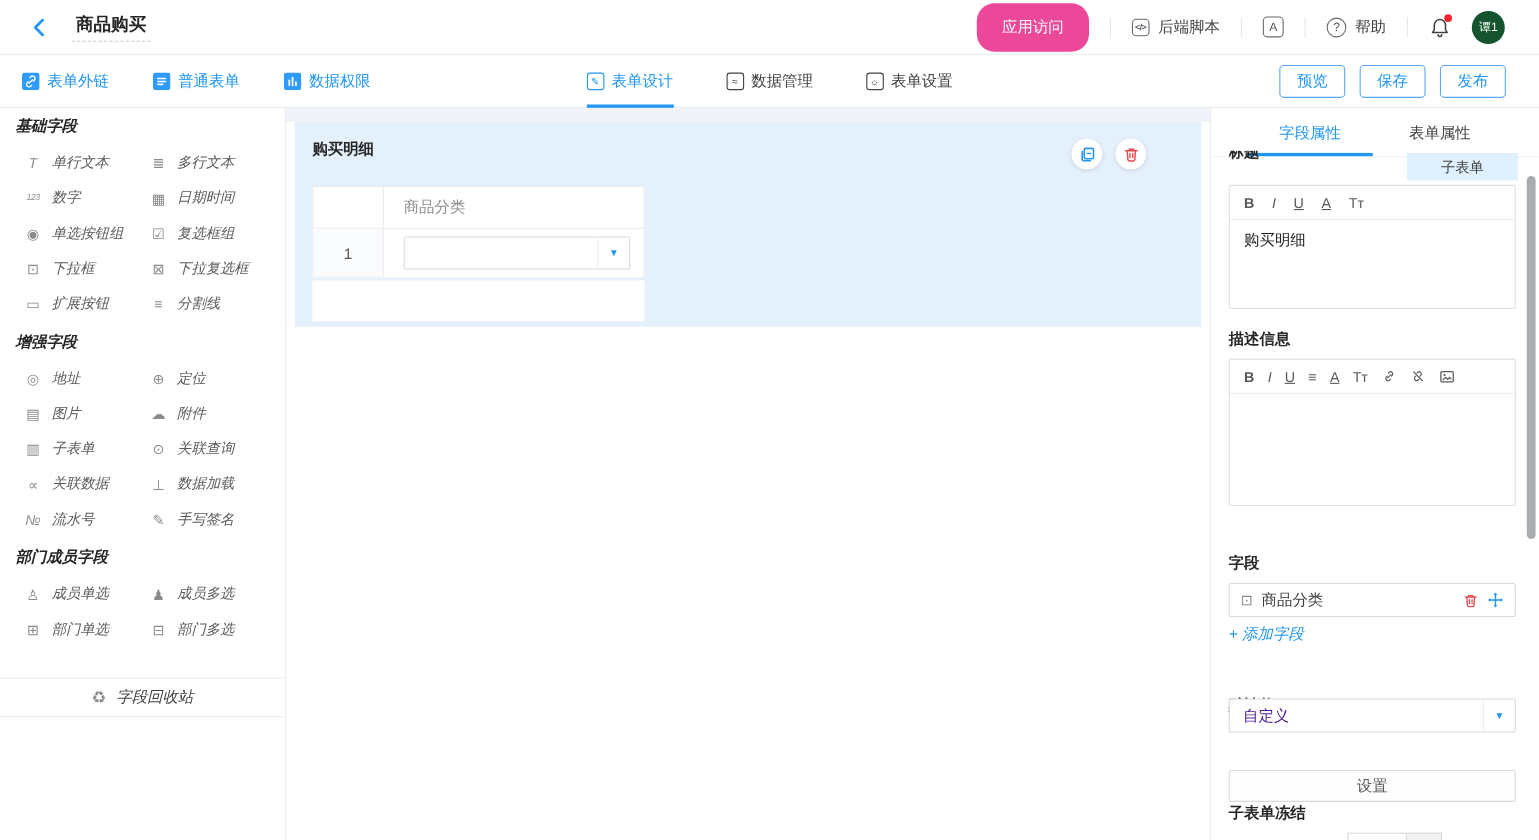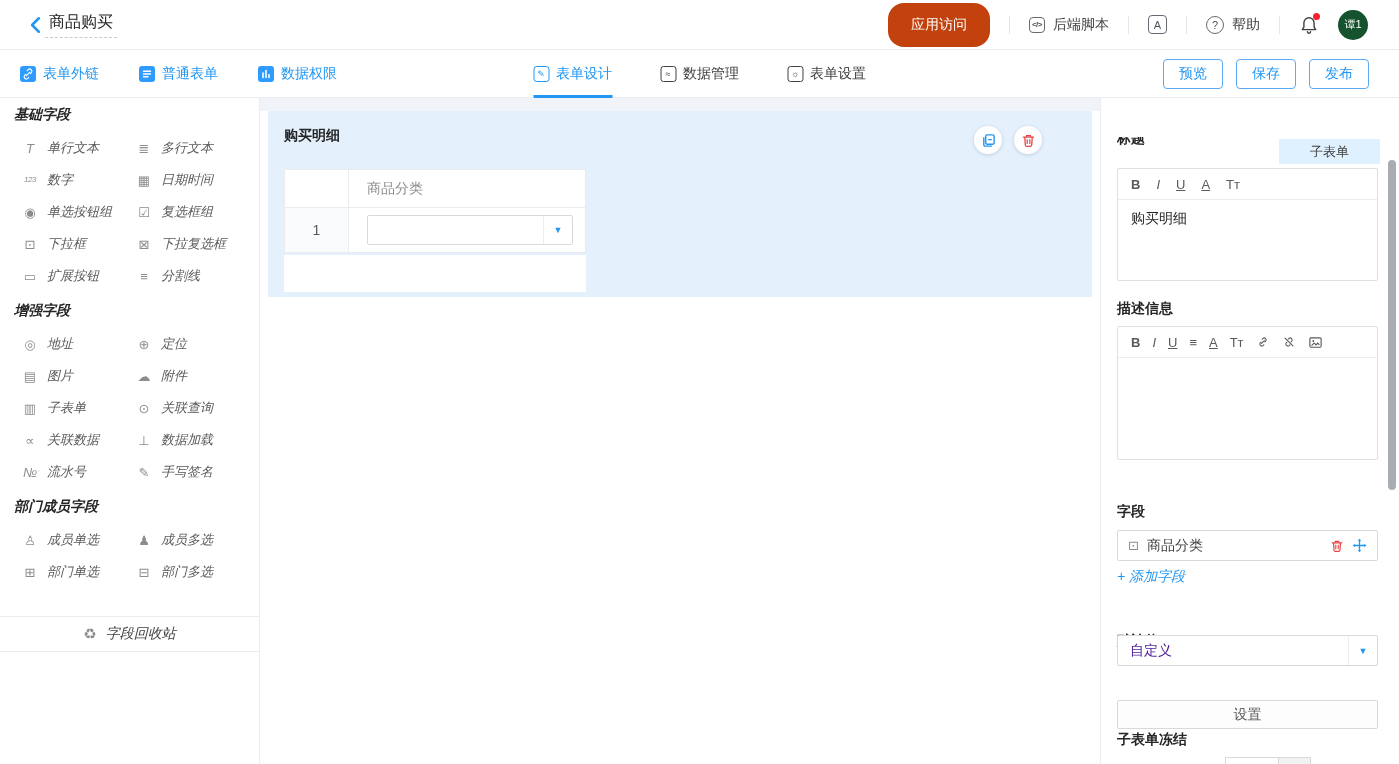--- a/index.html
+++ b/index.html
@@ -8,24 +8,24 @@
     font-family: "Liberation Sans", "DejaVu Sans", sans-serif;
     font-size: 14px; color:#404040; background:#fff;
     position: relative; overflow: hidden;
   }
   svg { display:block; }
 
   
   .header { position:absolute; top:0; left:0; right:0; height:50px; background:#fff;
             border-bottom:1px solid #ebedf0; display:flex; align-items:center; z-index:5; }
   .back-btn { margin-left:27px; cursor:pointer; }
-  .page-title { font-size:16px; font-weight:normal; color:#262626;
+  .page-title { margin-left:20px; font-size:16px; font-weight:bold; color:#262626;
                 padding:0 4px 4px 4px; border-bottom:1px dashed #c3ccd6; }
   .header-right { margin-left:auto; margin-right:31px; display:flex; align-items:center; }
-  .pill-btn { background:#c2410c; color:#fff; height:44px; padding:0 23px; border-radius:16px;
+  .pill-btn { background:#ec4899; color:#fff; height:44px; padding:0 23px; border-radius:16px;
               display:flex; align-items:center; cursor:pointer; }
   .hdivider { width:1px; height:18px; background:#e3e6eb; margin:0 19px; }
   .hitem { display:flex; align-items:center; gap:8px; color:#404040; cursor:pointer; }
   .code-box { border:1.4px solid #656b72; border-radius:4px; font-size:8px; line-height:1;
               padding:3px 2px; color:#51565c; font-weight:bold; letter-spacing:-0.5px; }
   .translate-box { border:1.4px solid #656b72; border-radius:4px; width:19px; height:19px;
               display:flex; align-items:center; justify-content:center; font-size:11px; color:#51565c; }
   .q-circle { width:18px; height:18px; border:1.4px solid #656b72; border-radius:50%;
               display:flex; align-items:center; justify-content:center; font-size:11px; color:#51565c; }
   .bell-wrap { position:relative; cursor:pointer; }
@@ -369,20 +369,24 @@
             <span class="sel-caret">▼</span>
           </span>
         </div>
       </div>
     </div>
     <div class="sf-footer"></div>
   </div>
 </div>
 
 <div class="panel">
+  <div class="ptabs">
+    <span class="ptab active">字段属性</span>
+    <span class="ptab">表单属性</span>
+  </div>
 
   <div class="clip-label">
     <span>标题</span>
   </div>
   <span class="badge">子表单</span>
 
   <div class="editor editor1">
     <div class="etb">
       <span class="t t-b">B</span>
       <span class="t t-i">I</span>

